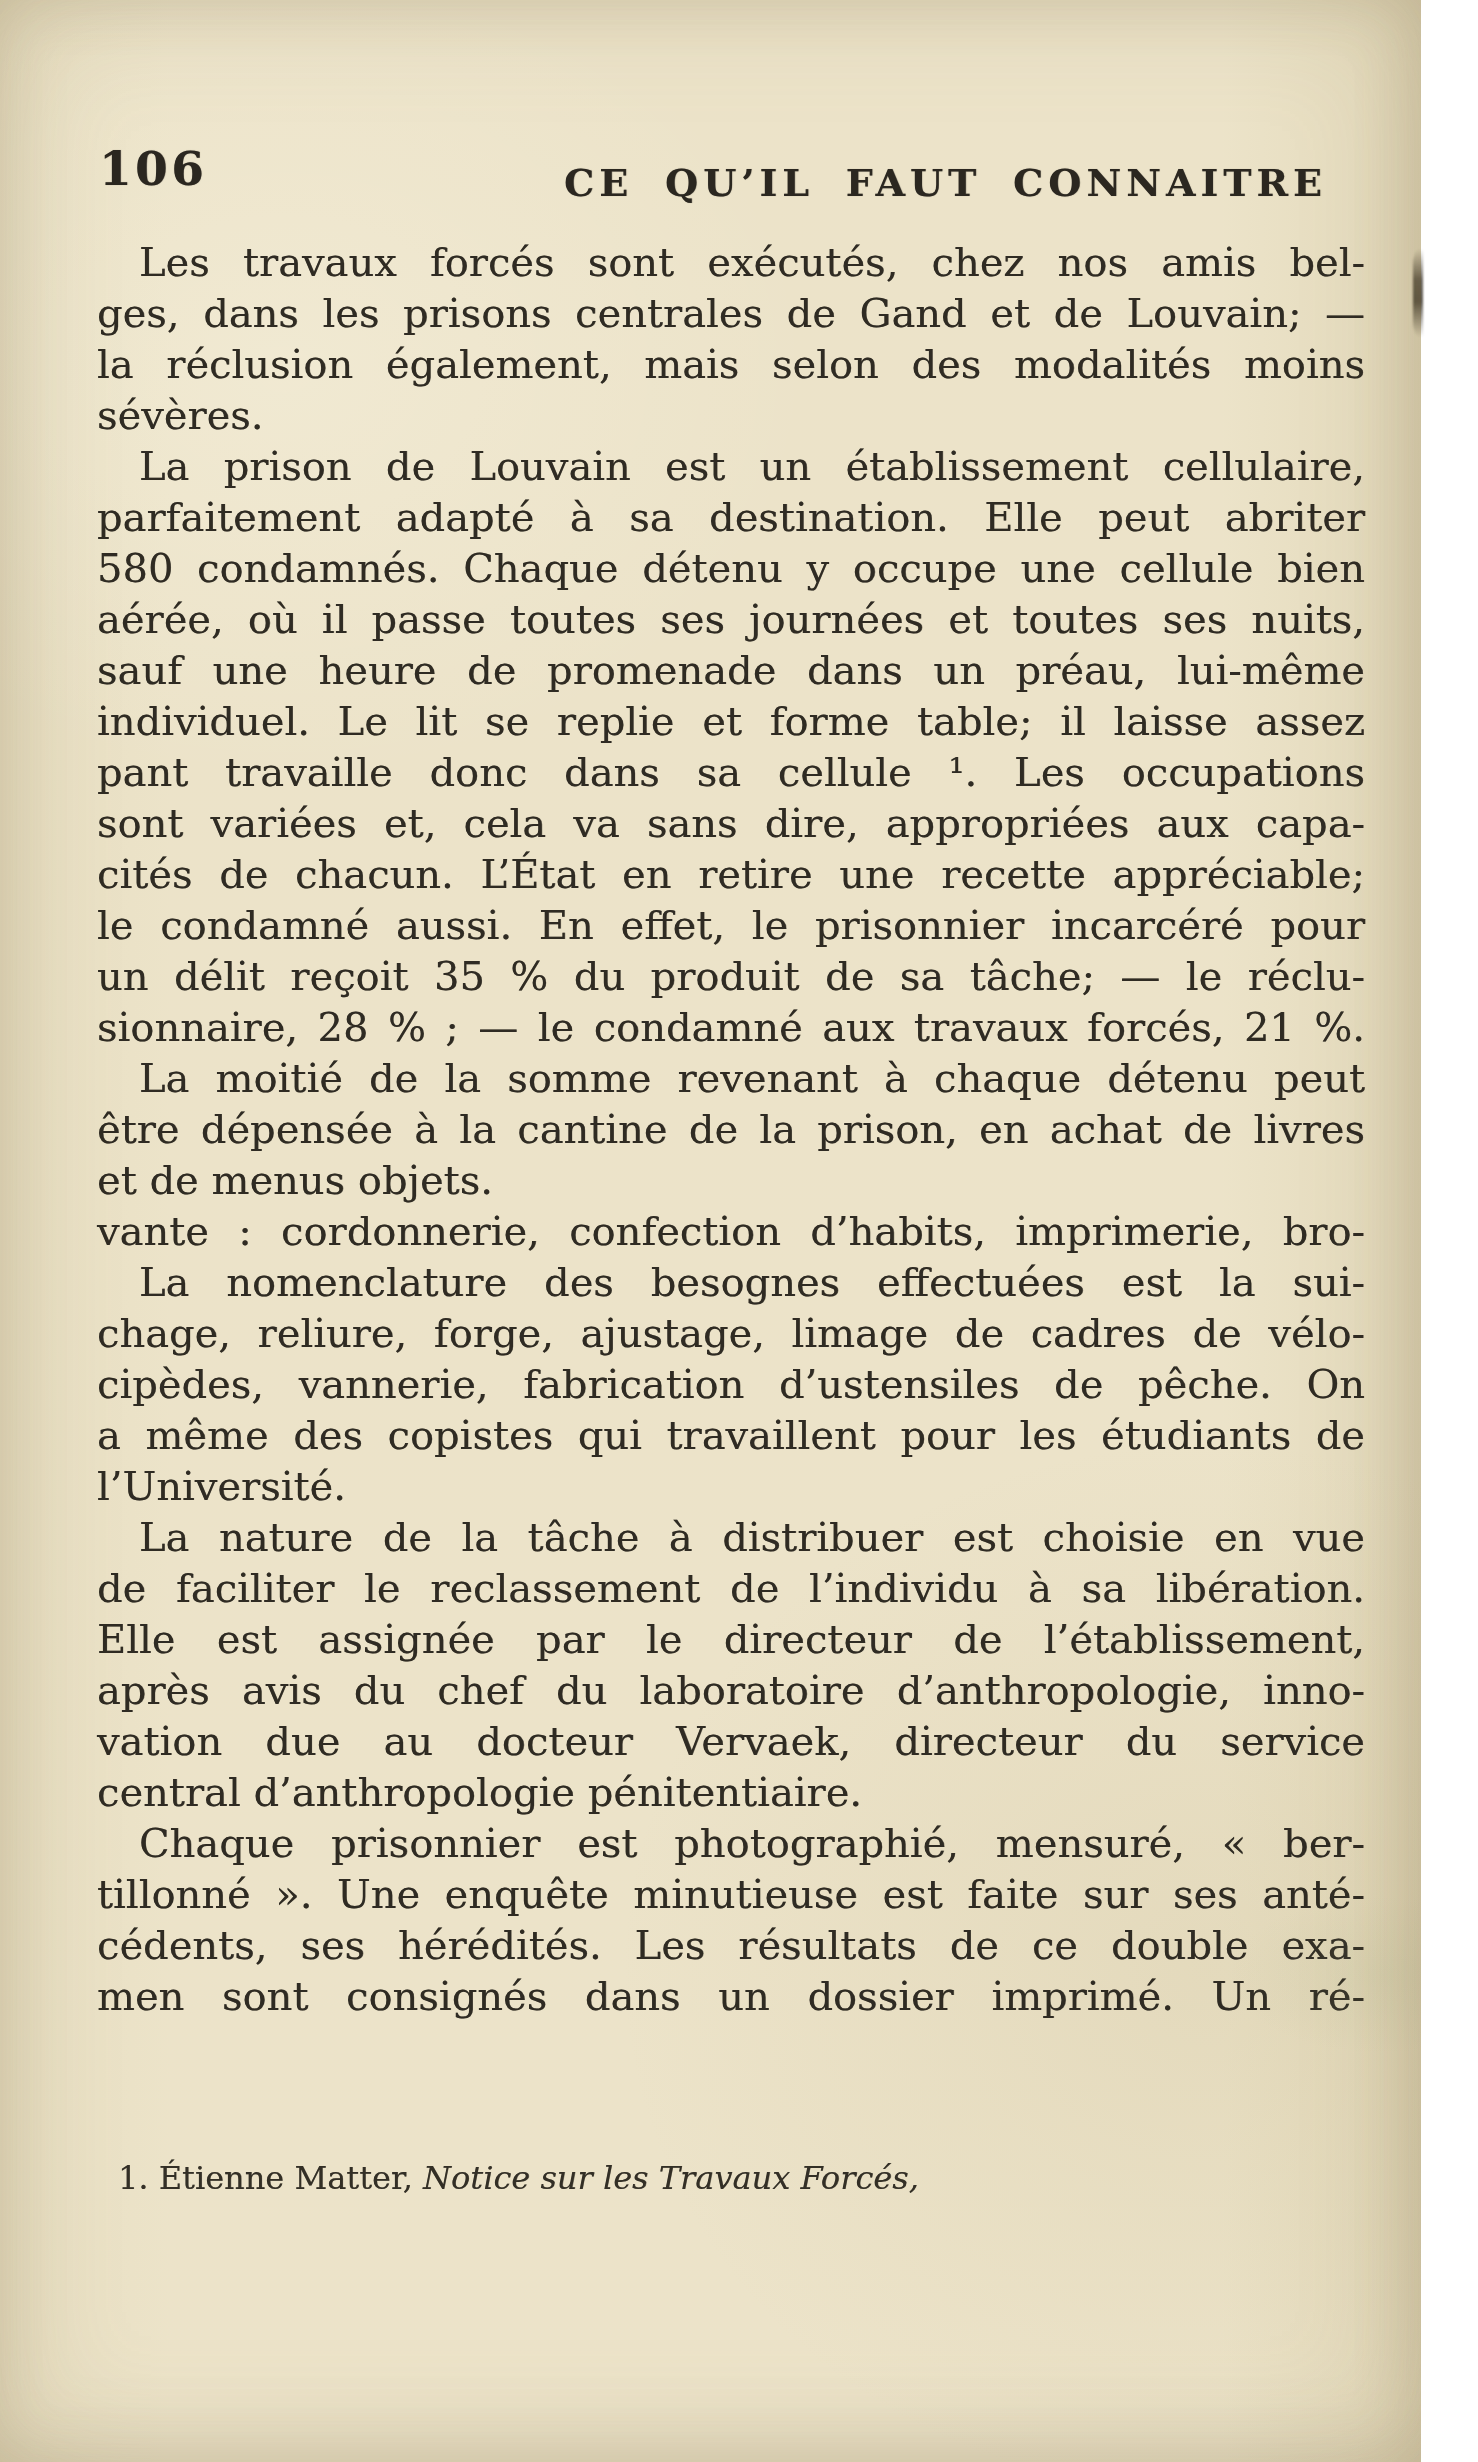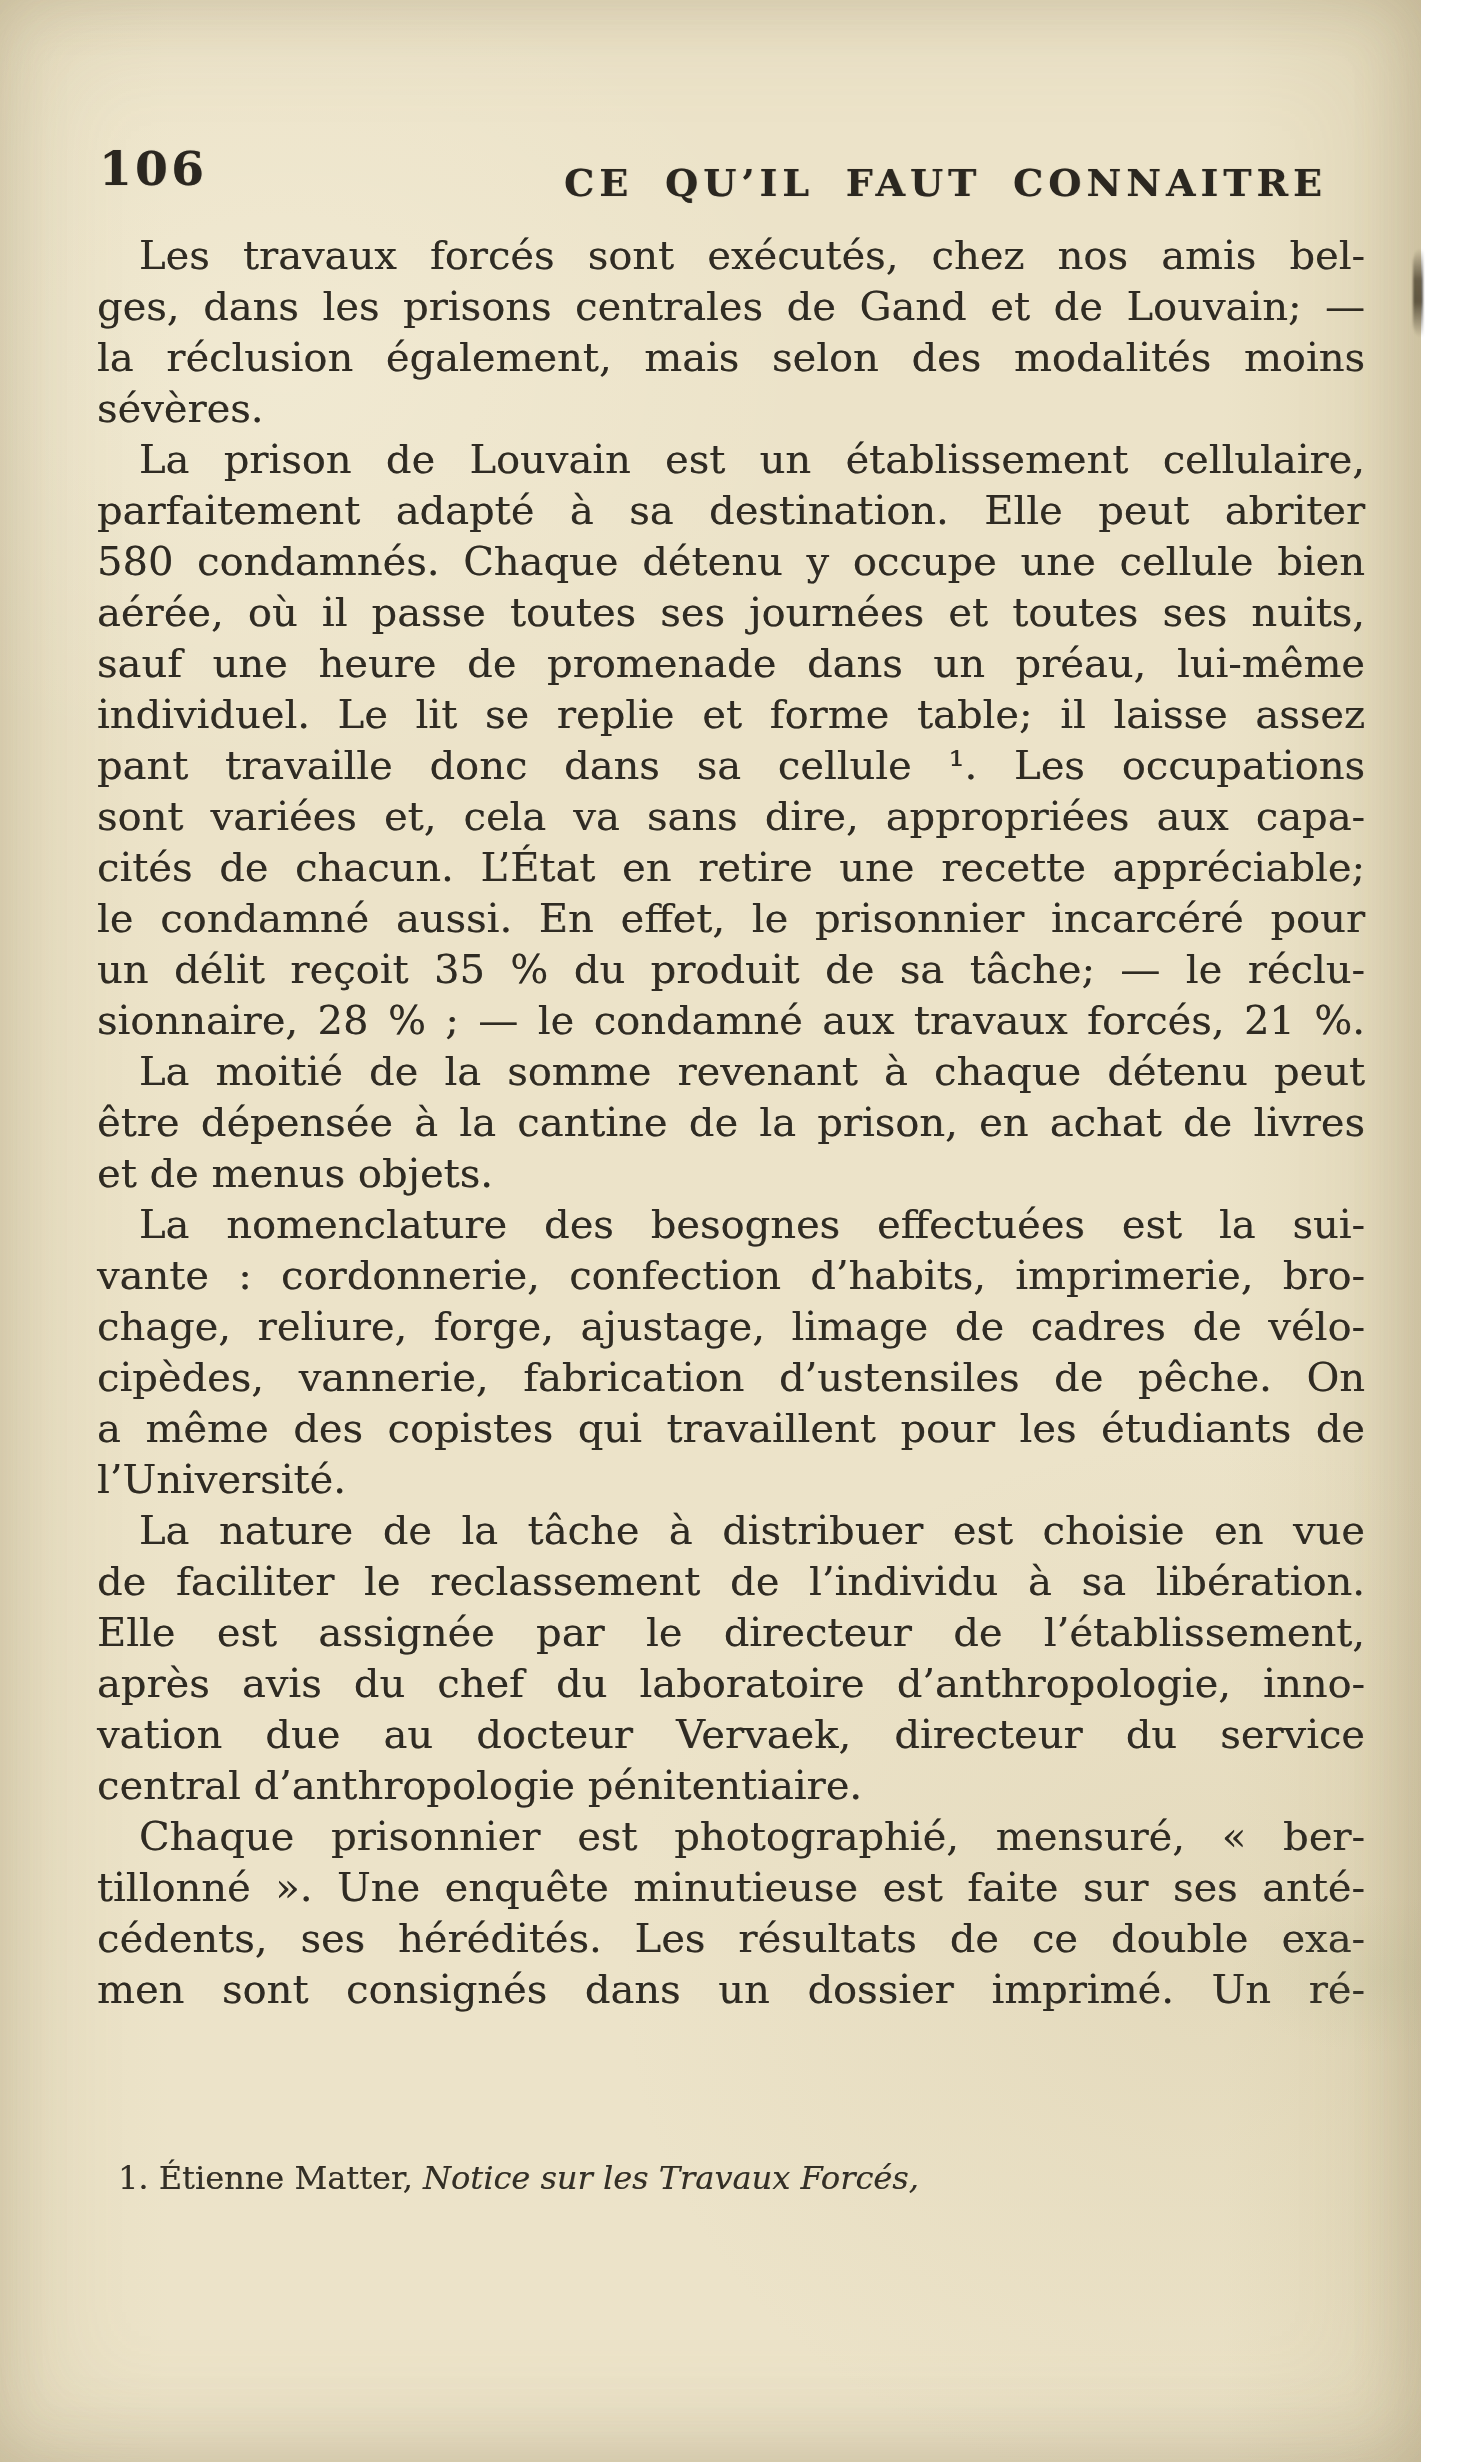--- a/index.html
+++ b/index.html
@@ -42,21 +42,21 @@
   .running-header{
     position:absolute;right:94px;top:160px;
     font-size:38px;font-weight:700;
     letter-spacing:5px;word-spacing:13.5px;
     color:#2b2720;
     text-shadow:0.4px 0.4px 0.7px rgba(43,39,32,0.5);
     white-space:nowrap;
     text-align:center;
   }
   .body-text{
-    position:absolute;left:97px;top:230px;width:1268px;
+    position:absolute;left:97px;top:237px;width:1268px;
     font-size:40px;line-height:51px;
     color:#2f2b23;
     text-shadow:0.3px 0.3px 0.5px rgba(47,43,35,0.55);
   }
   .paragraph{margin:0;}
   .line{
     text-align:justify;
     text-align-last:justify;
     white-space:normal;
     height:51px;overflow:visible;
@@ -106,22 +106,22 @@
         <div class="line">le condamné aussi. En effet, le prisonnier incarcéré pour</div>
         <div class="line">un délit reçoit 35 % du produit de sa tâche; — le réclu-</div>
         <div class="line">sionnaire, 28 % ; — le condamné aux travaux forcés, 21 %.</div>
       </div>
       <div class="paragraph">
         <div class="line first">La moitié de la somme revenant à chaque détenu peut</div>
         <div class="line">être dépensée à la cantine de la prison, en achat de livres</div>
         <div class="line lastline">et de menus objets.</div>
       </div>
       <div class="paragraph">
+        <div class="line">vante : cordonnerie, confection d’habits, imprimerie, bro-</div>
         <div class="line first">La nomenclature des besognes effectuées est la sui-</div>
-        <div class="line">vante : cordonnerie, confection d’habits, imprimerie, bro-</div>
         <div class="line">chage, reliure, forge, ajustage, limage de cadres de vélo-</div>
         <div class="line">cipèdes, vannerie, fabrication d’ustensiles de pêche. On</div>
         <div class="line">a même des copistes qui travaillent pour les étudiants de</div>
         <div class="line lastline">l’Université.</div>
       </div>
       <div class="paragraph">
         <div class="line first">La nature de la tâche à distribuer est choisie en vue</div>
         <div class="line">de faciliter le reclassement de l’individu à sa libération.</div>
         <div class="line">Elle est assignée par le directeur de l’établissement,</div>
         <div class="line">après avis du chef du laboratoire d’anthropologie, inno-</div>

